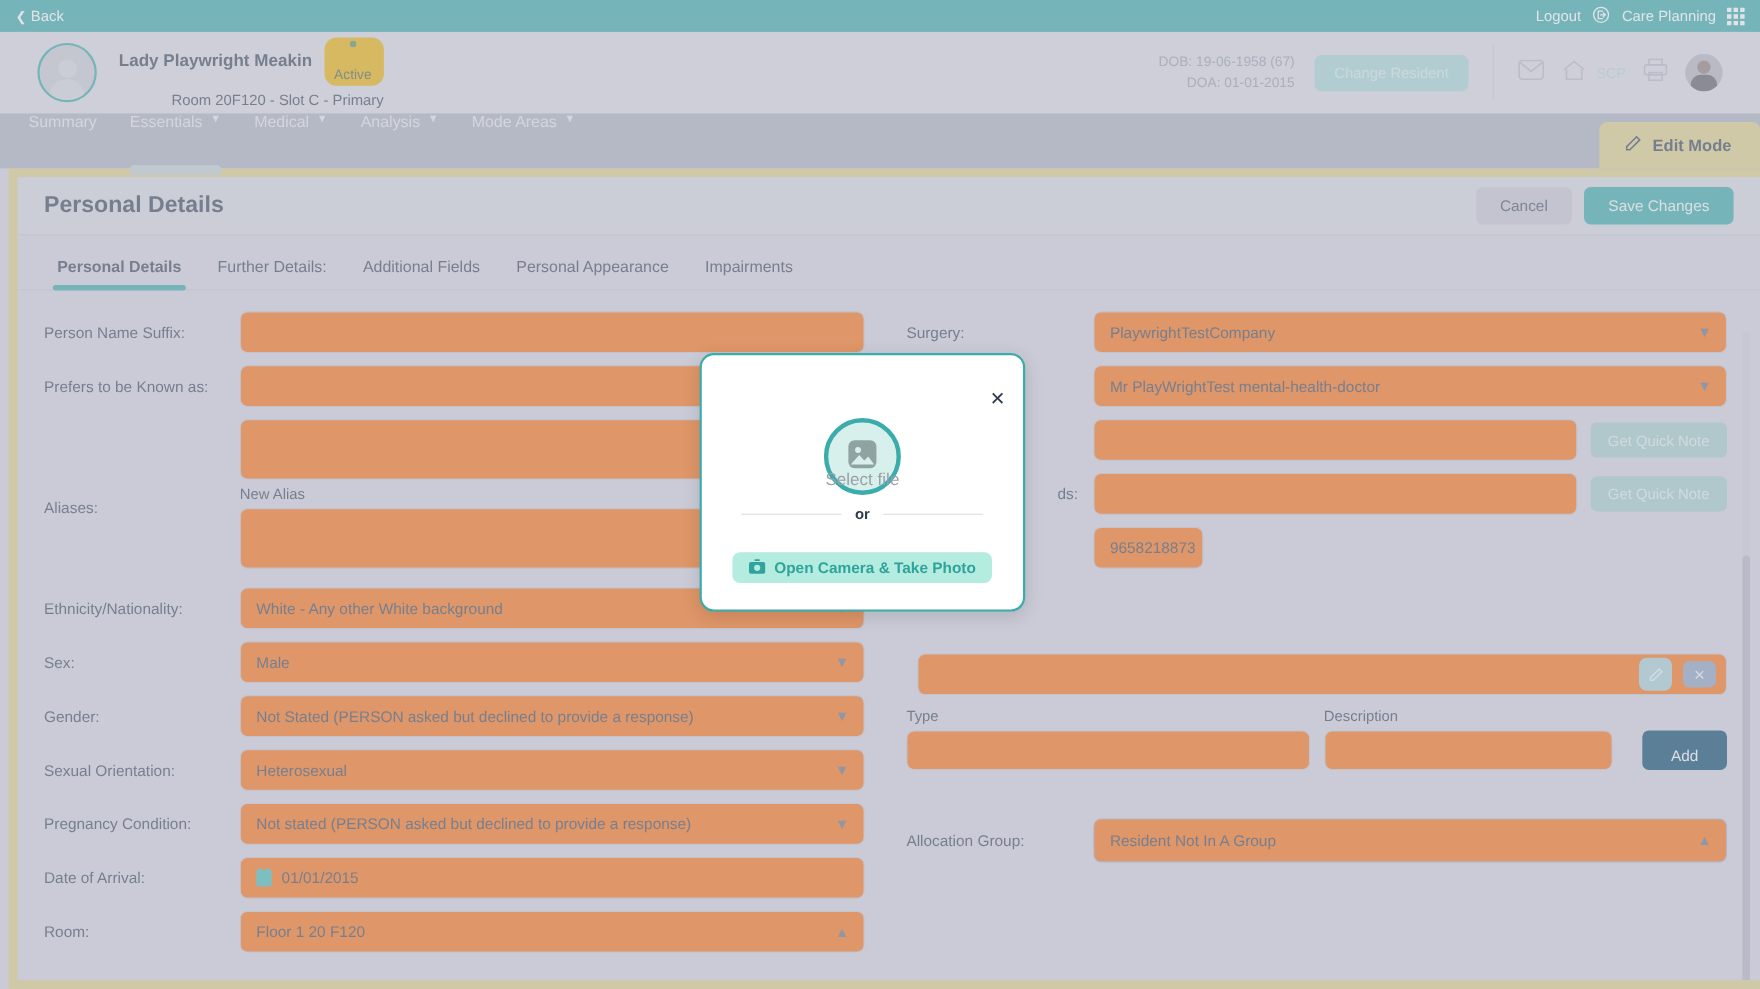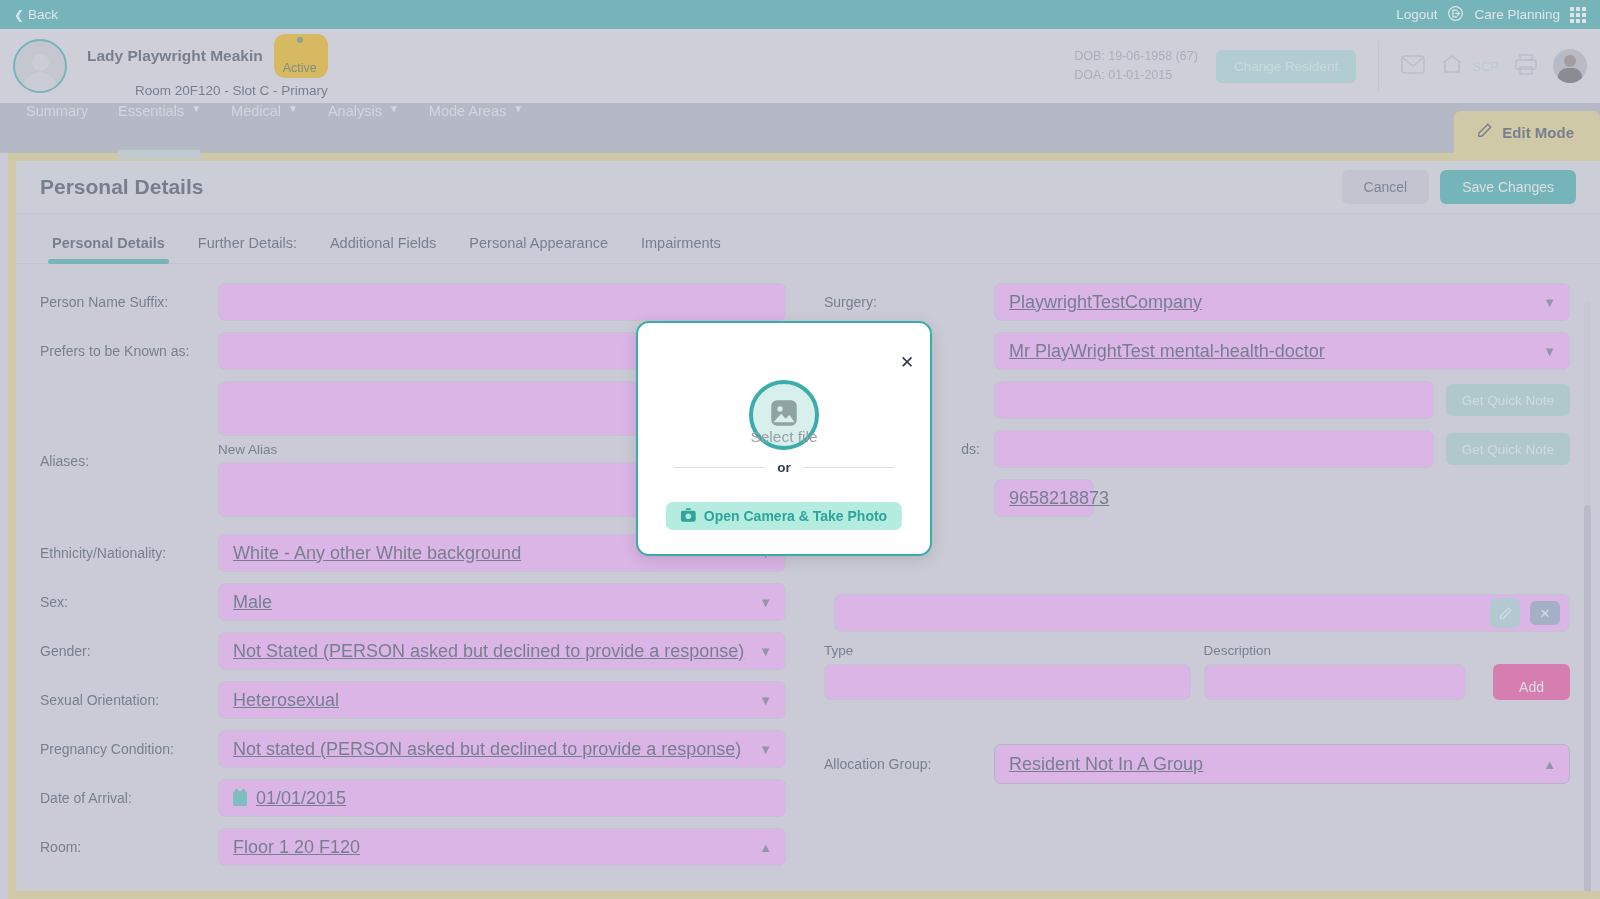--- a/index.html
+++ b/index.html
@@ -22,21 +22,21 @@
   #topbar .left{display:flex;align-items:center;gap:4px;cursor:pointer;}
   #topbar .right{display:flex;align-items:center;gap:10px;}
   .chev-left{font-size:12px;line-height:1;}
   .logout-ico{width:17px;height:17px;}
   .grid-ico{display:grid;grid-template-columns:repeat(3,4px);grid-gap:2px;}
   .grid-ico i{width:4px;height:4px;background:#fff;display:block;border-radius:.5px;}
 
   
   #resident{
     height:74px; background:#dadbe4;
-    display:flex; align-items:center; padding:0 13px;
+    display:flex; align-items:center; padding:0 34px;
     position:relative; z-index:4;
   }
   #avatar-ring{
     width:54px;height:54px;border-radius:50%;
     border:2.5px solid #3aacab;background:#c9cad3;
     display:flex;align-items:flex-end;justify-content:center;overflow:hidden;flex:none;
   }
   #avatar-ring .head{width:17px;height:17px;border-radius:50%;background:#d6d7de;position:absolute;margin-bottom:20px;}
   #avatar-ring .body{width:32px;height:19px;border-radius:16px 16px 0 0;background:#d6d7de;}
   .avwrap{position:relative;display:flex;align-items:flex-end;justify-content:center;width:54px;height:54px;}
@@ -44,21 +44,21 @@
   #res-name-row{display:flex;align-items:center;gap:11px;}
   #res-name{font-size:15.5px;font-weight:bold;color:#3c4a5e;}
   #res-badge{
     background:#eab308;color:#4e6552;font-size:12.5px;
     border-radius:11px;padding:3px 11px 3px 9px;display:flex;align-items:center;gap:18px;flex-direction:column;
   }
   #res-badge .dot{width:6px;height:6px;border-radius:50%;background:#5f8f66;display:block;}
   #res-sub{font-size:13.5px;color:#3c4a5e;margin-top:5px;margin-left:48px;}
 
   #res-right{margin-left:auto;display:flex;align-items:center;}
-  #dob-block{font-size:12.5px;color:#9aa0b0;text-align:left;line-height:1.55;margin-right:18px;}
+  #dob-block{font-size:12.5px;color:#9aa0b0;text-align:right;line-height:1.55;margin-right:18px;}
   #change-resident{
     background:#a8d8d5;color:#d3ece9;border:none;border-radius:6px;
     padding:9px 18px;font-size:13.5px;font-family:inherit;cursor:pointer;
   }
   #res-icons{display:flex;align-items:center;gap:16px;margin-left:22px;
              border-left:1px solid #c8c9d3;padding-left:22px;height:50px;}
   #res-icons svg{stroke:#b7bbc7;}
   #scp-label{color:#b7d4d2;font-size:13px;margin-left:-7px;}
   #user-photo{width:34px;height:34px;border-radius:50%;overflow:hidden;background:#b2b4bf;position:relative;}
   #user-photo .up-h{position:absolute;left:11px;top:6px;width:12px;height:12px;border-radius:50%;background:#8f7f78;}
@@ -103,36 +103,36 @@
   #cols{display:flex;}
   .col{flex:1;padding:0 24px;}
   .col.right{padding-left:14px;padding-right:30px;}
 
   .frow{display:flex;align-items:center;margin-bottom:11px;min-height:34px;}
   .flabel{width:178px;flex:none;font-size:14px;color:#3c4a5e;padding-right:10px;}
   .fctl{flex:1;position:relative;}
 
   .inp{
     width:100%;height:38px;border:1px solid #c5c6d2;border-radius:7px;
-    background:#f0abfc;font-size:18px;color:#3c4a5e;
-    display:flex;align-items:center;padding:0 14px;text-decoration:underline;
+    background:#f97316;font-size:14px;color:#3c4a5e;
+    display:flex;align-items:center;padding:0 14px;
   }
   .inp.tall{height:55px;align-items:flex-start;padding-top:8px;}
   .inp.sel{padding-right:38px;}
   .cavi{position:absolute;right:14px;top:50%;transform:translateY(-50%);color:#6b7486;font-size:13px;pointer-events:none;}
   .inp.narrow{width:100px;}
   .cal{display:inline-block;width:14px;height:15px;background:#4bbcb6;border-radius:2px;margin-right:9px;position:relative;flex:none;}
   .cal::before{content:"";position:absolute;top:-2px;left:2px;width:3px;height:4px;background:#4bbcb6;}
   .cal::after{content:"";position:absolute;top:-2px;right:2px;width:3px;height:4px;background:#4bbcb6;}
 
   .sublabel{font-size:13.5px;color:#3c4a5e;margin:6px 0 5px 0;}
   .rowgap{height:6px;}
 
   .gq-btn{background:#a5ccca;color:#dff0ee;border:none;border-radius:6px;height:32px;padding:0 16px;font-size:13.5px;font-family:inherit;margin-left:12px;cursor:pointer;flex:none;}
-  .add-btn{background:#ec4899;color:#eef7f6;border:none;border-radius:6px;height:36px;padding:15px 26px;font-size:14px;font-family:inherit;margin-left:27px;cursor:pointer;flex:none;}
+  .add-btn{background:#0c4a6e;color:#eef7f6;border:none;border-radius:6px;height:36px;padding:15px 26px;font-size:14px;font-family:inherit;margin-left:27px;cursor:pointer;flex:none;}
 
   .pillbtn{width:30px;height:30px;border-radius:7px;background:#a8cfd6;display:flex;align-items:center;justify-content:center;cursor:pointer;}
   .clearbtn{width:30px;height:24px;border-radius:6px;background:#8fa3c0;display:flex;align-items:center;justify-content:center;color:#e7edf6;font-size:13px;margin-left:7px;cursor:pointer;}
 
   .td-row{display:flex;align-items:flex-end;margin-top:8px;}
   .td-col{flex:1;}
   .td-col + .td-col{margin-left:13px;}
   .td-lab{font-size:13.5px;color:#3c4a5e;margin-bottom:6px;}
 
   .alloc-sel{border:1px solid #a9abbd !important;}

